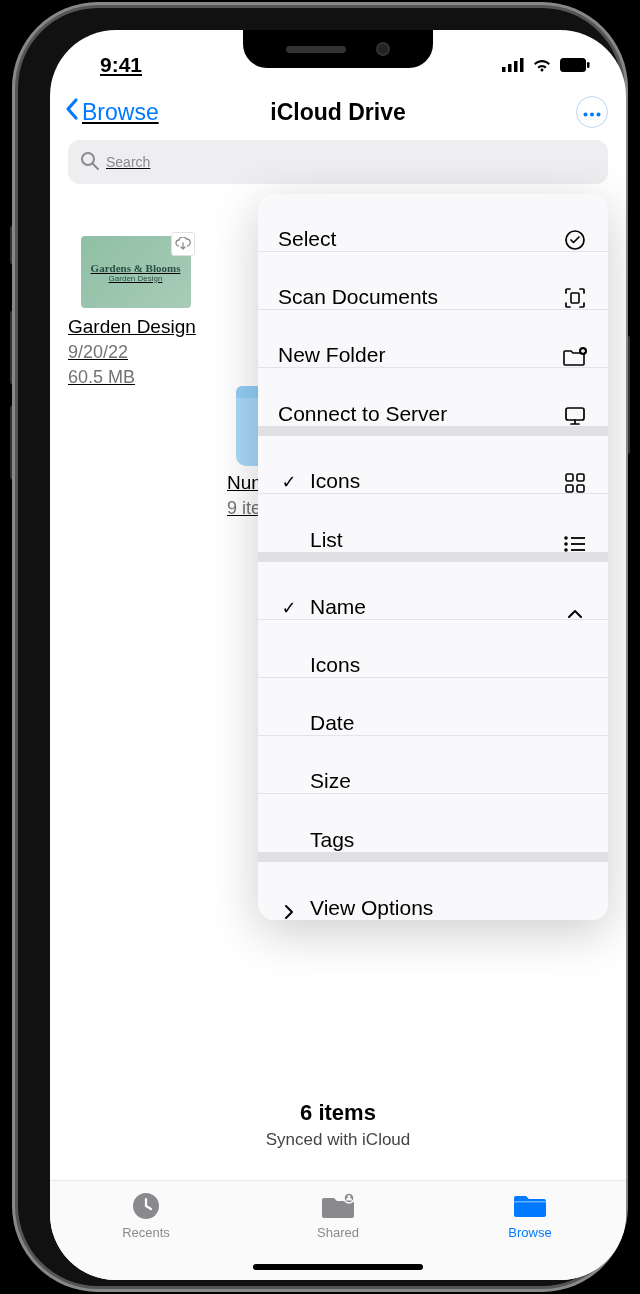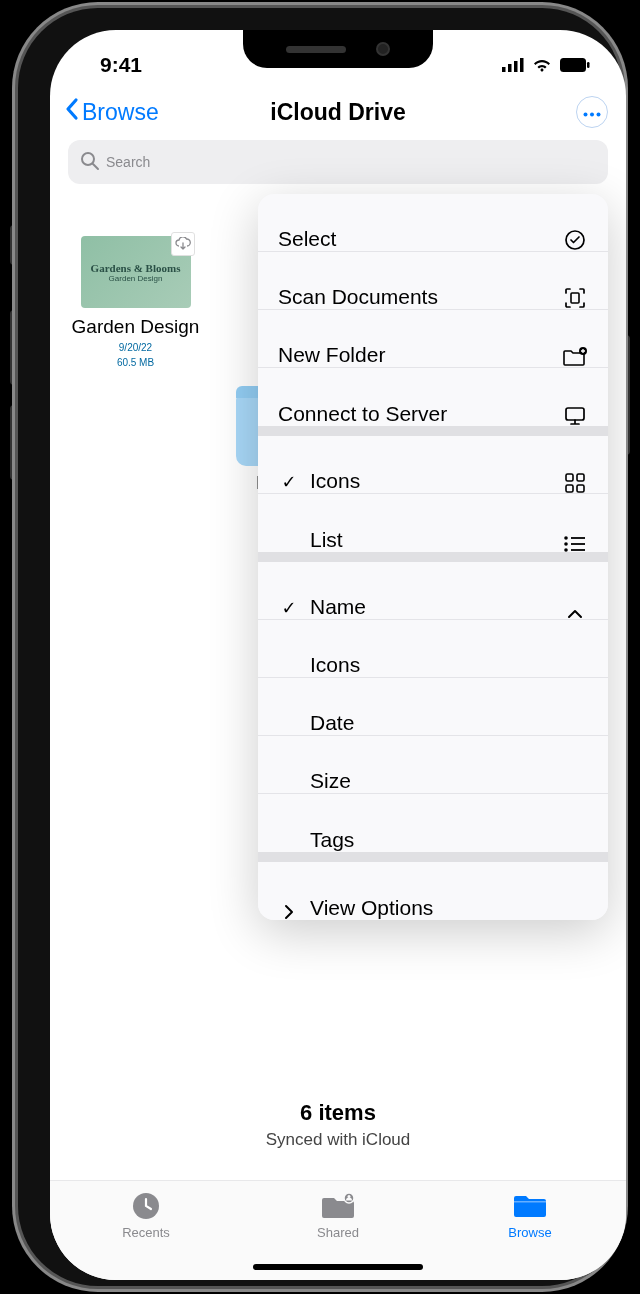--- a/index.html
+++ b/index.html
@@ -32,20 +32,21 @@
     .side-btn.r1 { right: 10px; top: 335px; width: 8px; height: 120px; }
     .screen {
       position: absolute;
       top: 22px;
       left: 32px;
       width: 576px;
       height: 1250px;
       background: #fff;
       border-radius: 66px;
       overflow: hidden;
+      text-decoration: underline;
     }
     .notch {
       position: absolute;
       top: 0;
       left: 50%;
       transform: translateX(-50%);
       width: 190px;
       height: 38px;
       background: #000;
       border-radius: 0 0 24px 24px;
@@ -112,21 +113,20 @@
       gap: 6px;
     }
     .content {
       padding: 44px 18px 0;
       display: flex;
       gap: 24px;
       flex-wrap: wrap;
     }
     .file-item {
       width: 135px;
-      text-align: center;
     }
     .thumb-doc {
       width: 110px;
       height: 72px;
       margin: 0 auto 8px;
       border-radius: 4px;
       position: relative;
       background: linear-gradient(135deg, #8fbfa5, #a8ccb7);
       display: flex;
       align-items: center;
@@ -163,21 +163,21 @@
       background: linear-gradient(180deg, #7ed957, #4caf3e);
       border-radius: 10px;
       display: flex;
       align-items: flex-end;
       justify-content: center;
       padding: 6px;
       gap: 3px;
     }
     .folder-app-icon .bar { width: 7px; background: #fff; border-radius: 1px; }
     .file-name { font-size: 19px; line-height: 1.2; color: #000; }
-    .file-sub { font-size: 10px; color: #0369a1; line-height: 1.3; margin-top: 2px; }
+    .file-sub { font-size: 18px; color: #737373; line-height: 1.3; margin-top: 2px; }
     .popup {
       position: absolute;
       top: 164px;
       right: 18px;
       width: 350px;
       background: #f6f6f8;
       border-radius: 16px;
       box-shadow: 0 12px 50px rgba(0,0,0,0.2);
       overflow: hidden;
       z-index: 50;

